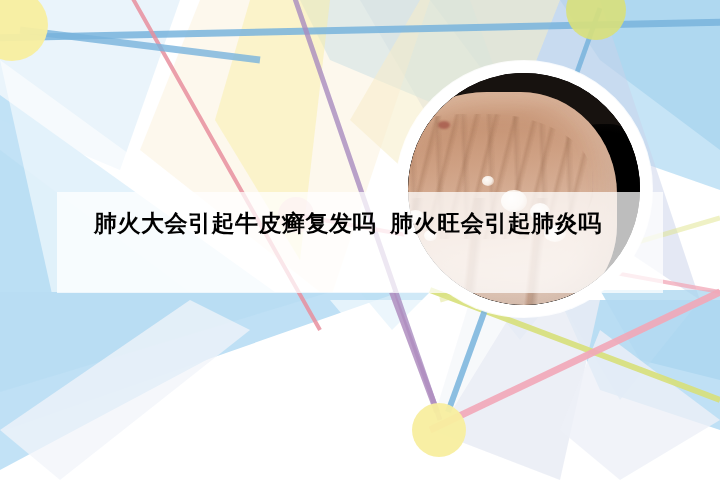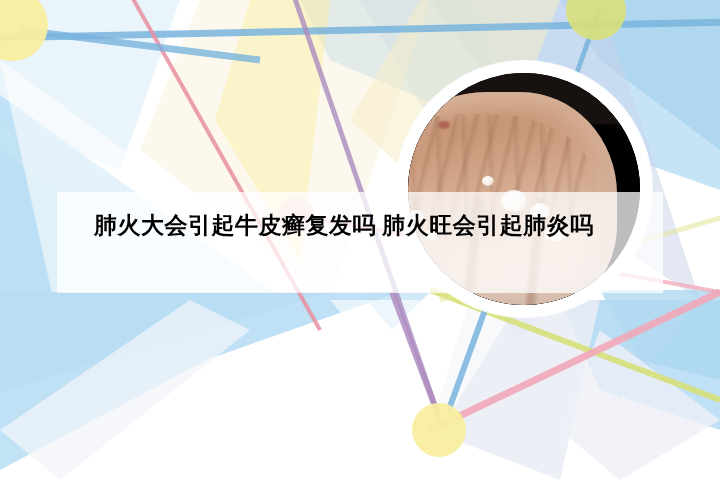--- a/index.html
+++ b/index.html
@@ -170,21 +170,21 @@
     height: 101px;
     background: rgba(255,255,255,0.74);
     pointer-events: auto;
   }
   .title-text {
     position: absolute;
     left: 37px;
     top: 16px;
     width: 548px;
     margin: 0;
-    font-family: Liberation Serif, serif;
+    font-family: Liberation Mono, monospace;
     font-size: 23px;
     font-weight: bold;
     line-height: 35px;
     letter-spacing: 0.5px;
     color: #000000;
     white-space: pre-wrap;
   }
 </style>
 </head>
 <body>

